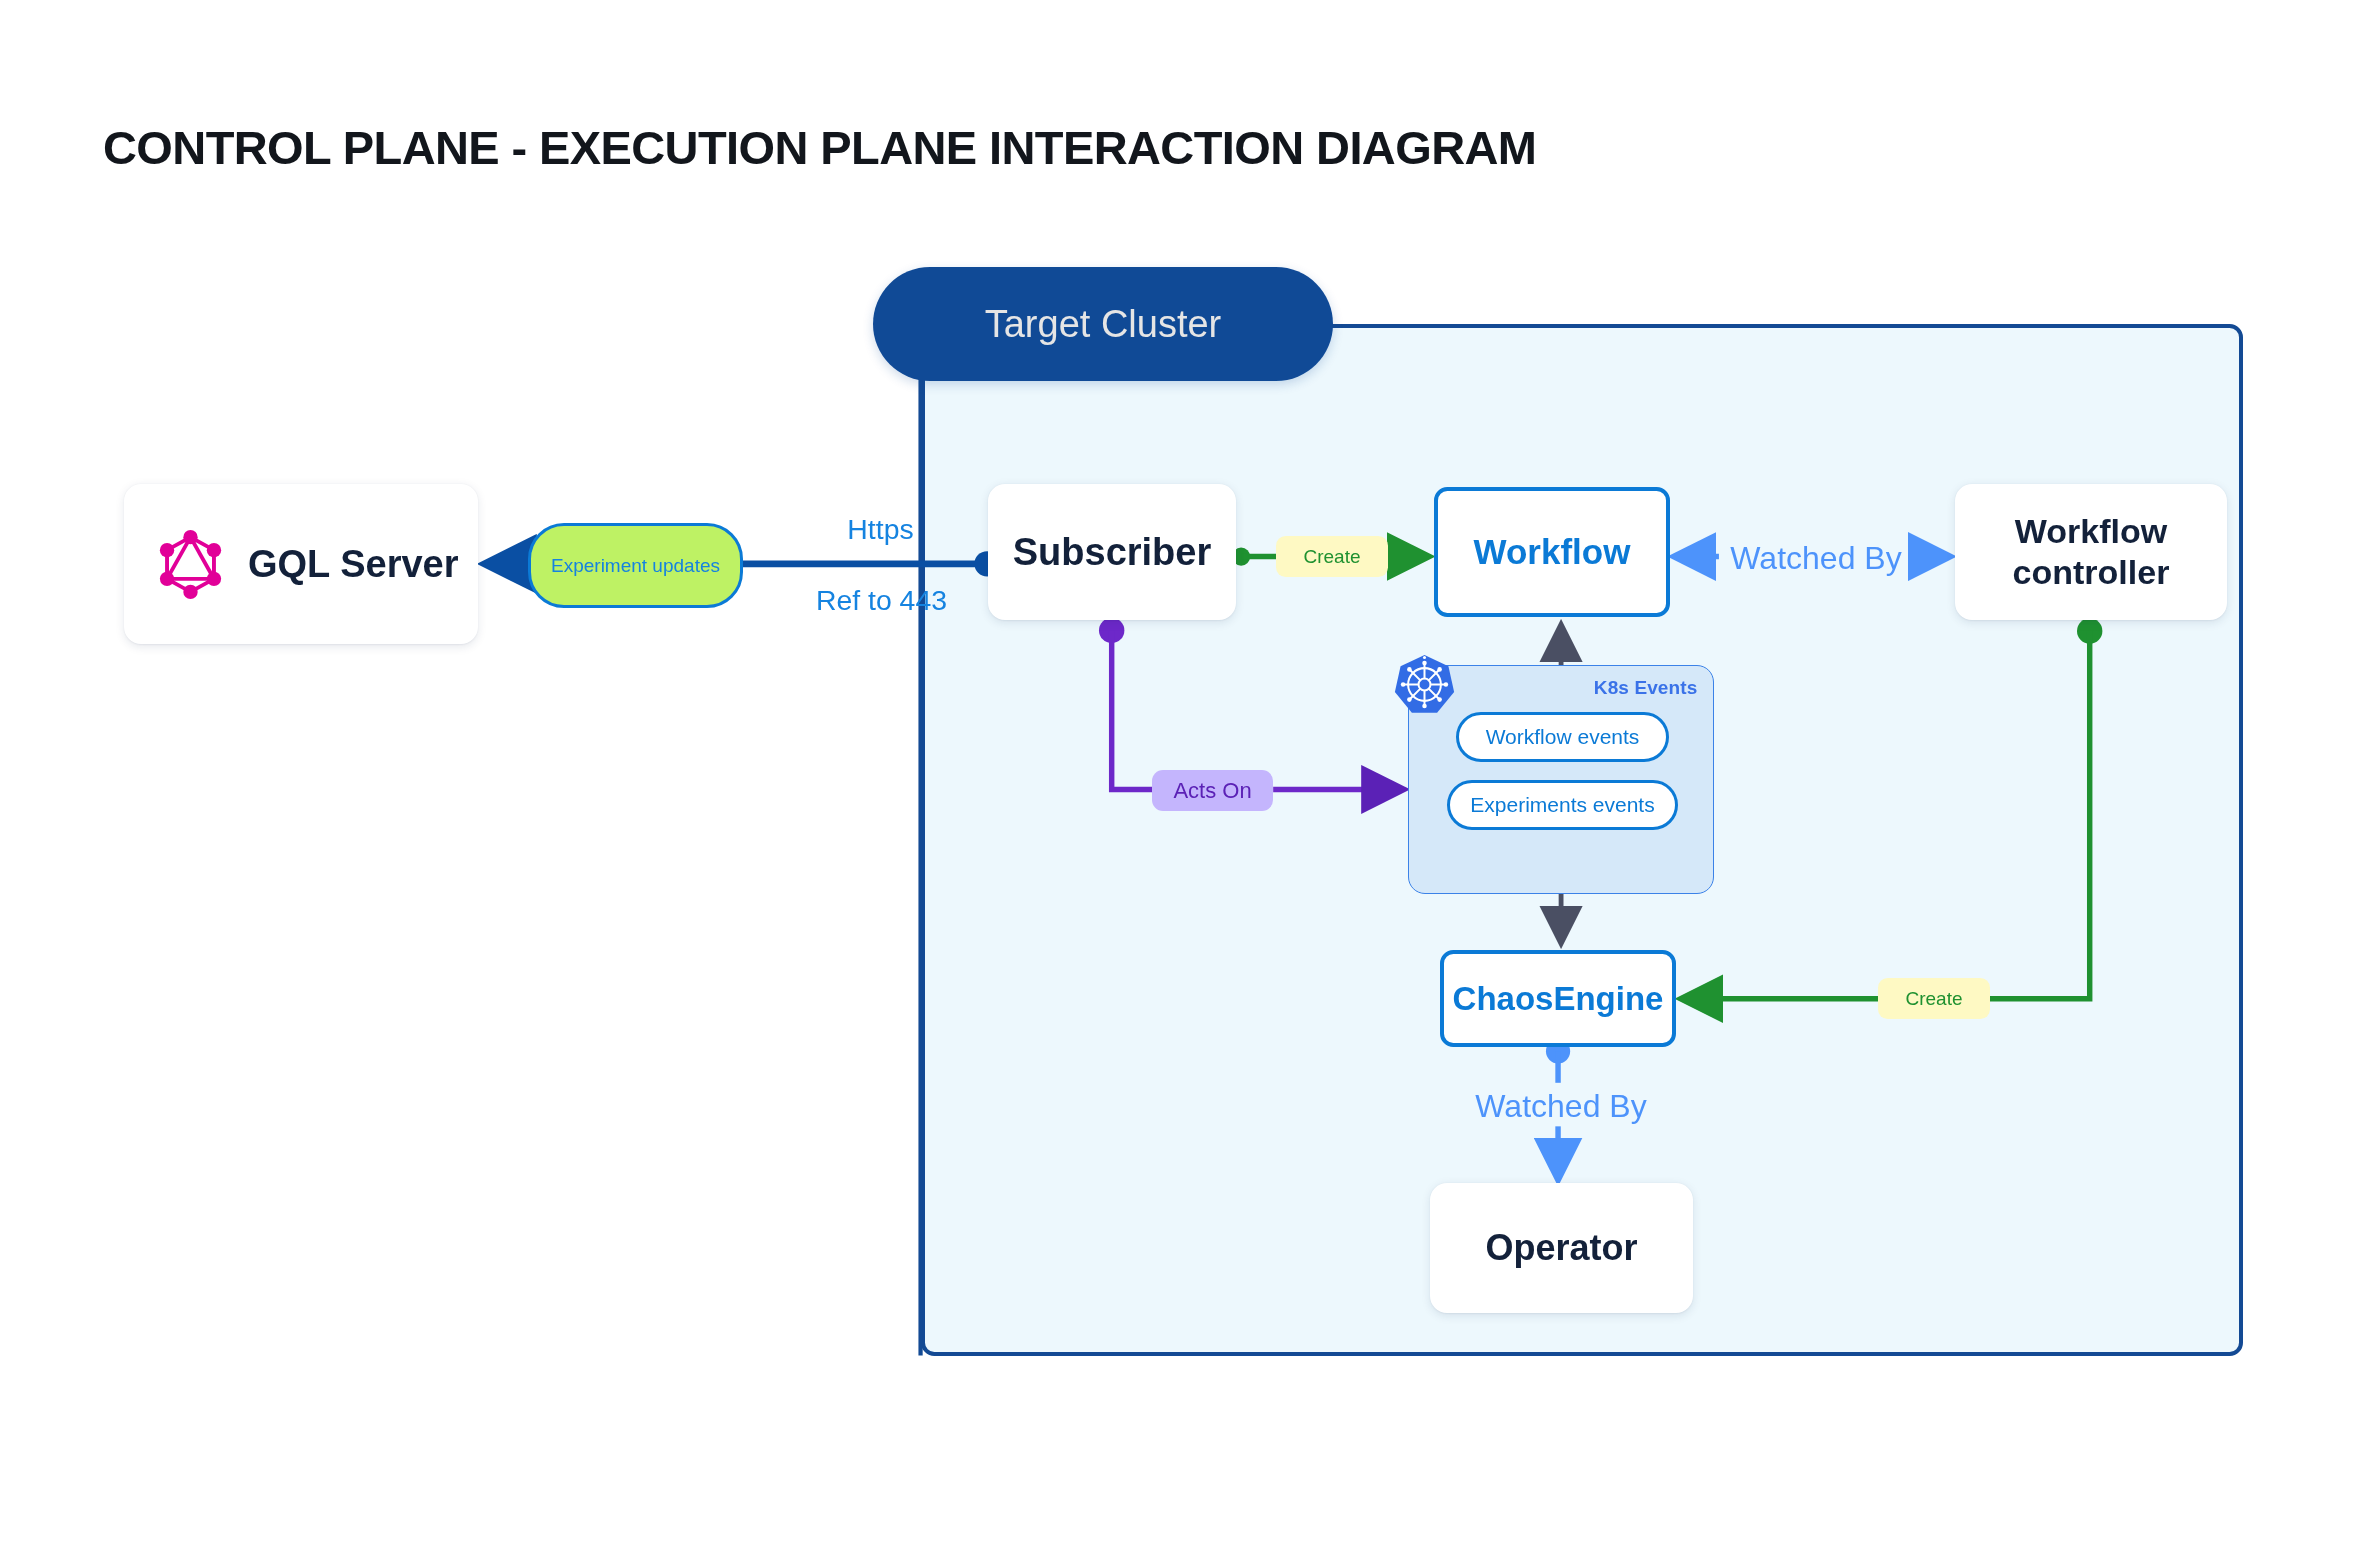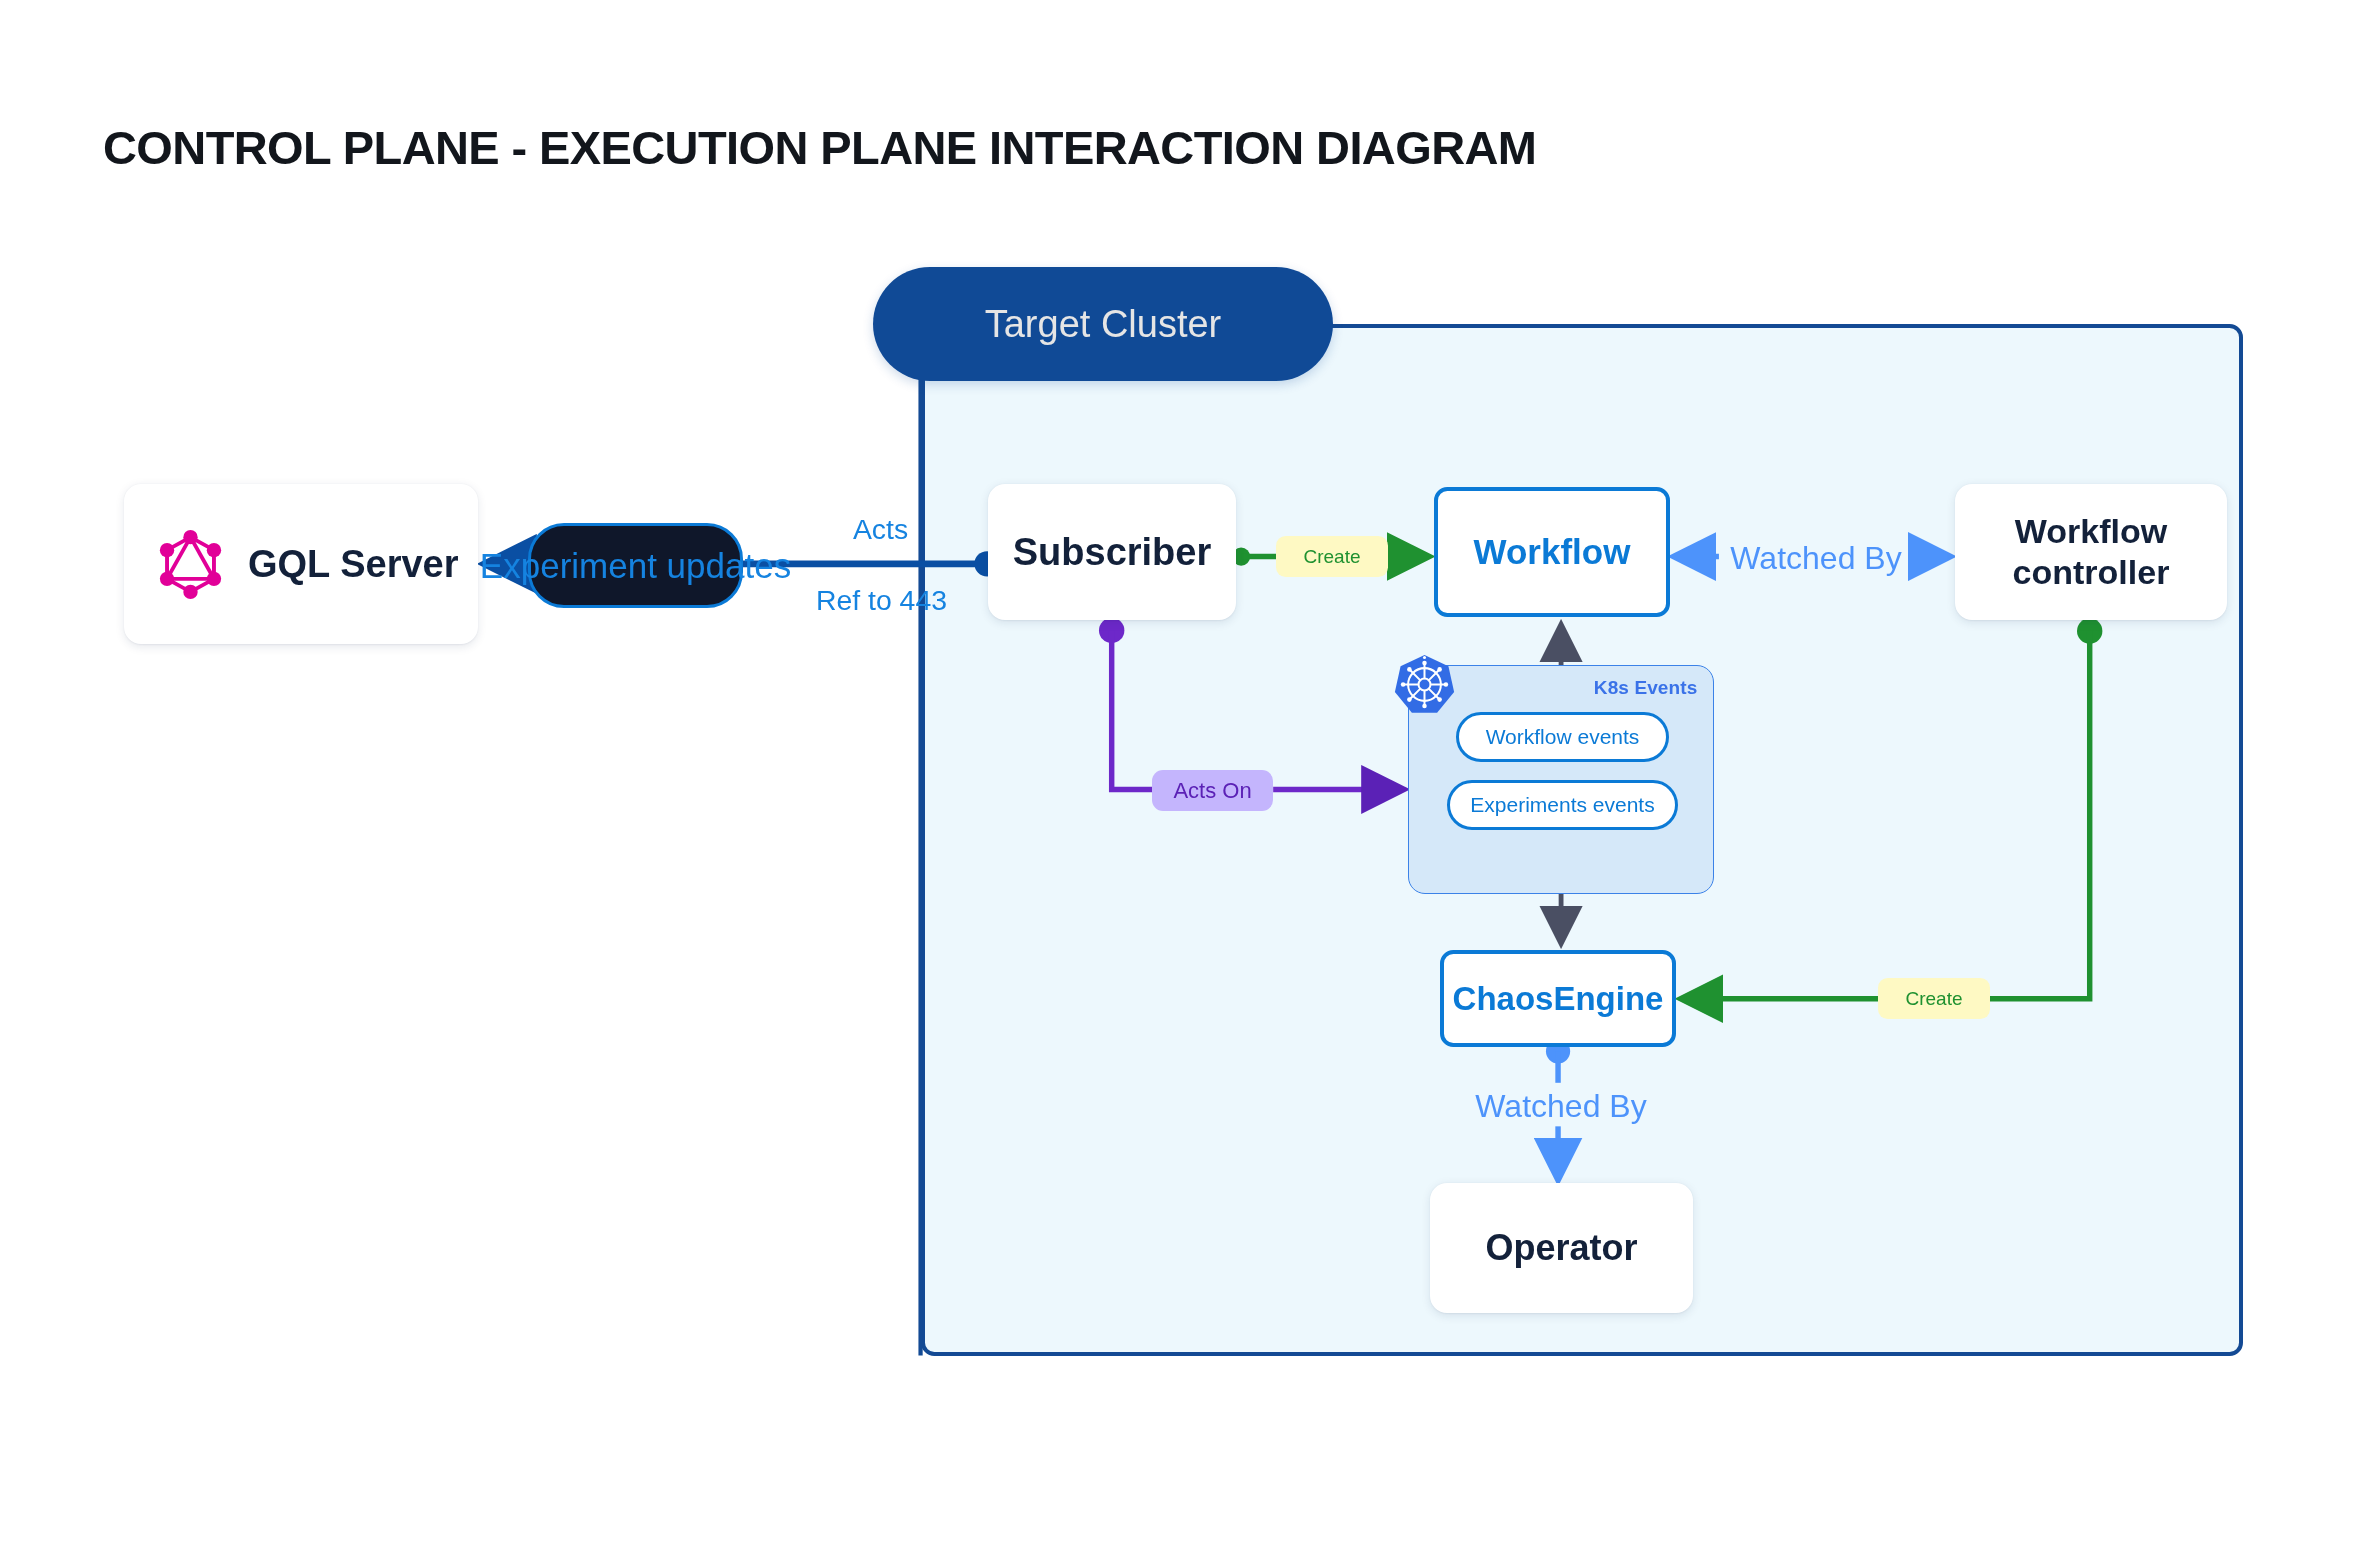--- a/index.html
+++ b/index.html
@@ -213,25 +213,25 @@
   
   .edge-label {
     position: absolute;
     display: flex;
     align-items: center;
     justify-content: center;
     white-space: nowrap;
     box-sizing: border-box;
   }
   .lbl-pill {
-    background: #0f172a;
+    background: #bef264;
     border: 3.6px solid #0b7ad6;
     border-radius: 36px;
     color: #1583e0;
-    font-size: 35px;
+    font-size: 19px;
     line-height: 1.12;
     flex-direction: column;
     padding: 6px 15.7px;
   }
   #lbl-experiment-updates {
     left: 528px;
     top: 523px;
     width: 215px;
     height: 85px;
   }
@@ -392,21 +392,21 @@
         <circle cx="50" cy="98" r="11"></circle>
       </g>
     </svg>
     <span>GQL Server</span>
   </div>
 
   <div class="edge-label lbl-pill" id="lbl-experiment-updates">
     <span>Experiment updates</span>
   </div>
 
-  <div class="edge-label lbl-plain" id="lbl-https">Acts</div>
+  <div class="edge-label lbl-plain" id="lbl-https">Https</div>
 
   <div class="edge-label lbl-plain" id="lbl-ref443">Ref to 443</div>
 
   <div class="edge-label lbl-green" id="lbl-create-1">Create</div>
 
   <div class="edge-label lbl-blue-light" id="lbl-watched-by-1">Watched By</div>
 
   <div class="edge-label lbl-purple" id="lbl-acts-on">Acts On</div>
 
   <div class="edge-label lbl-green" id="lbl-create-2">Create</div>

